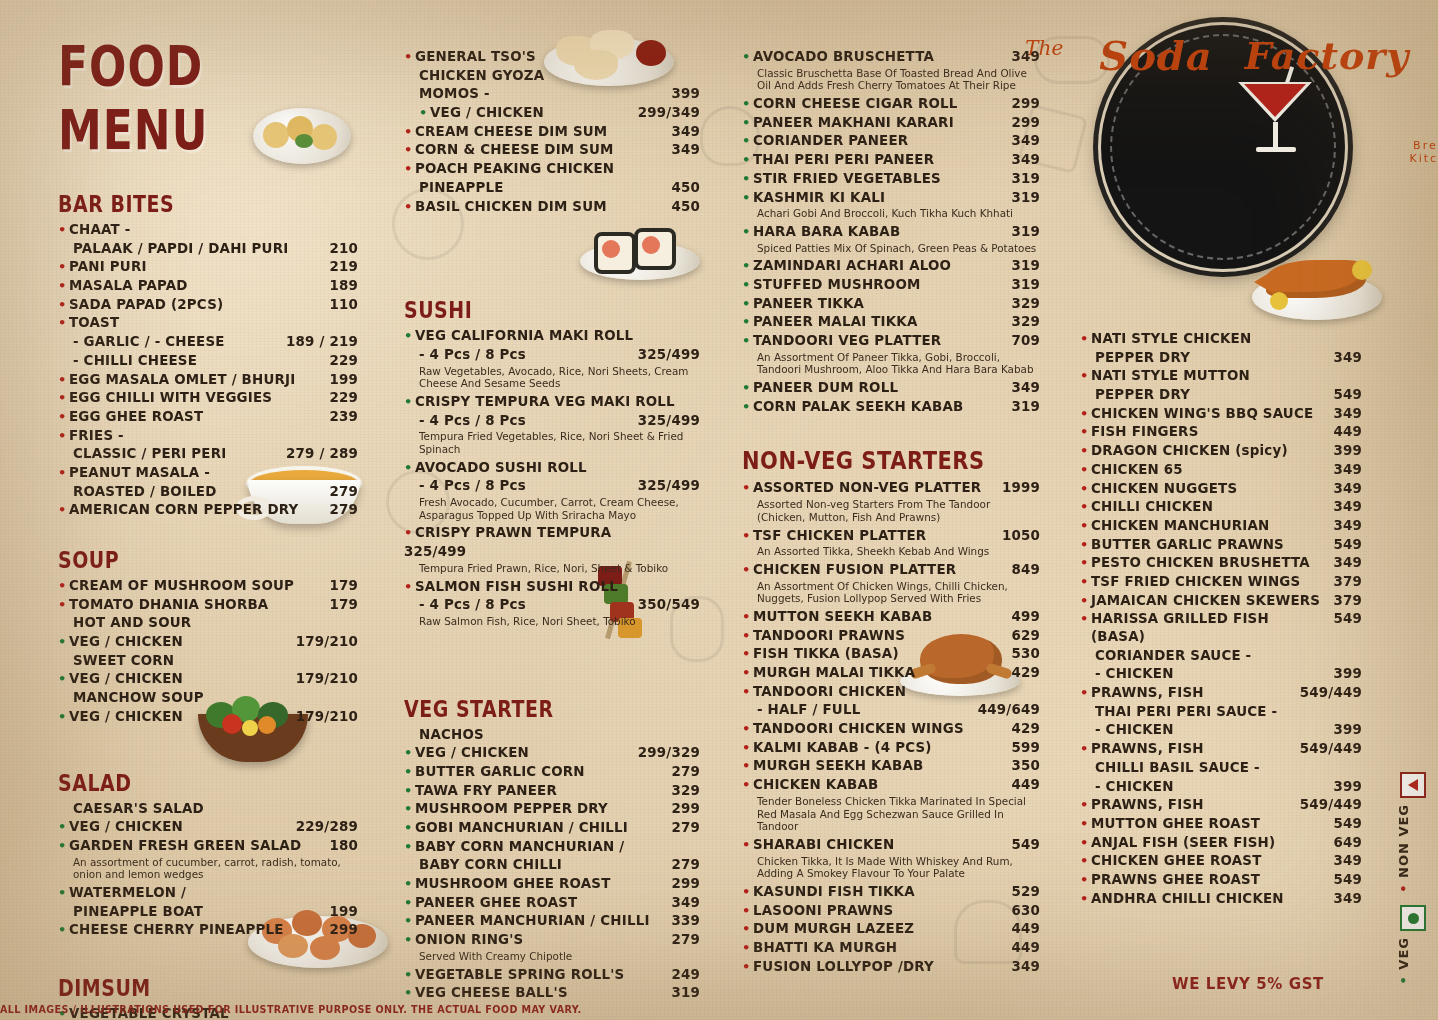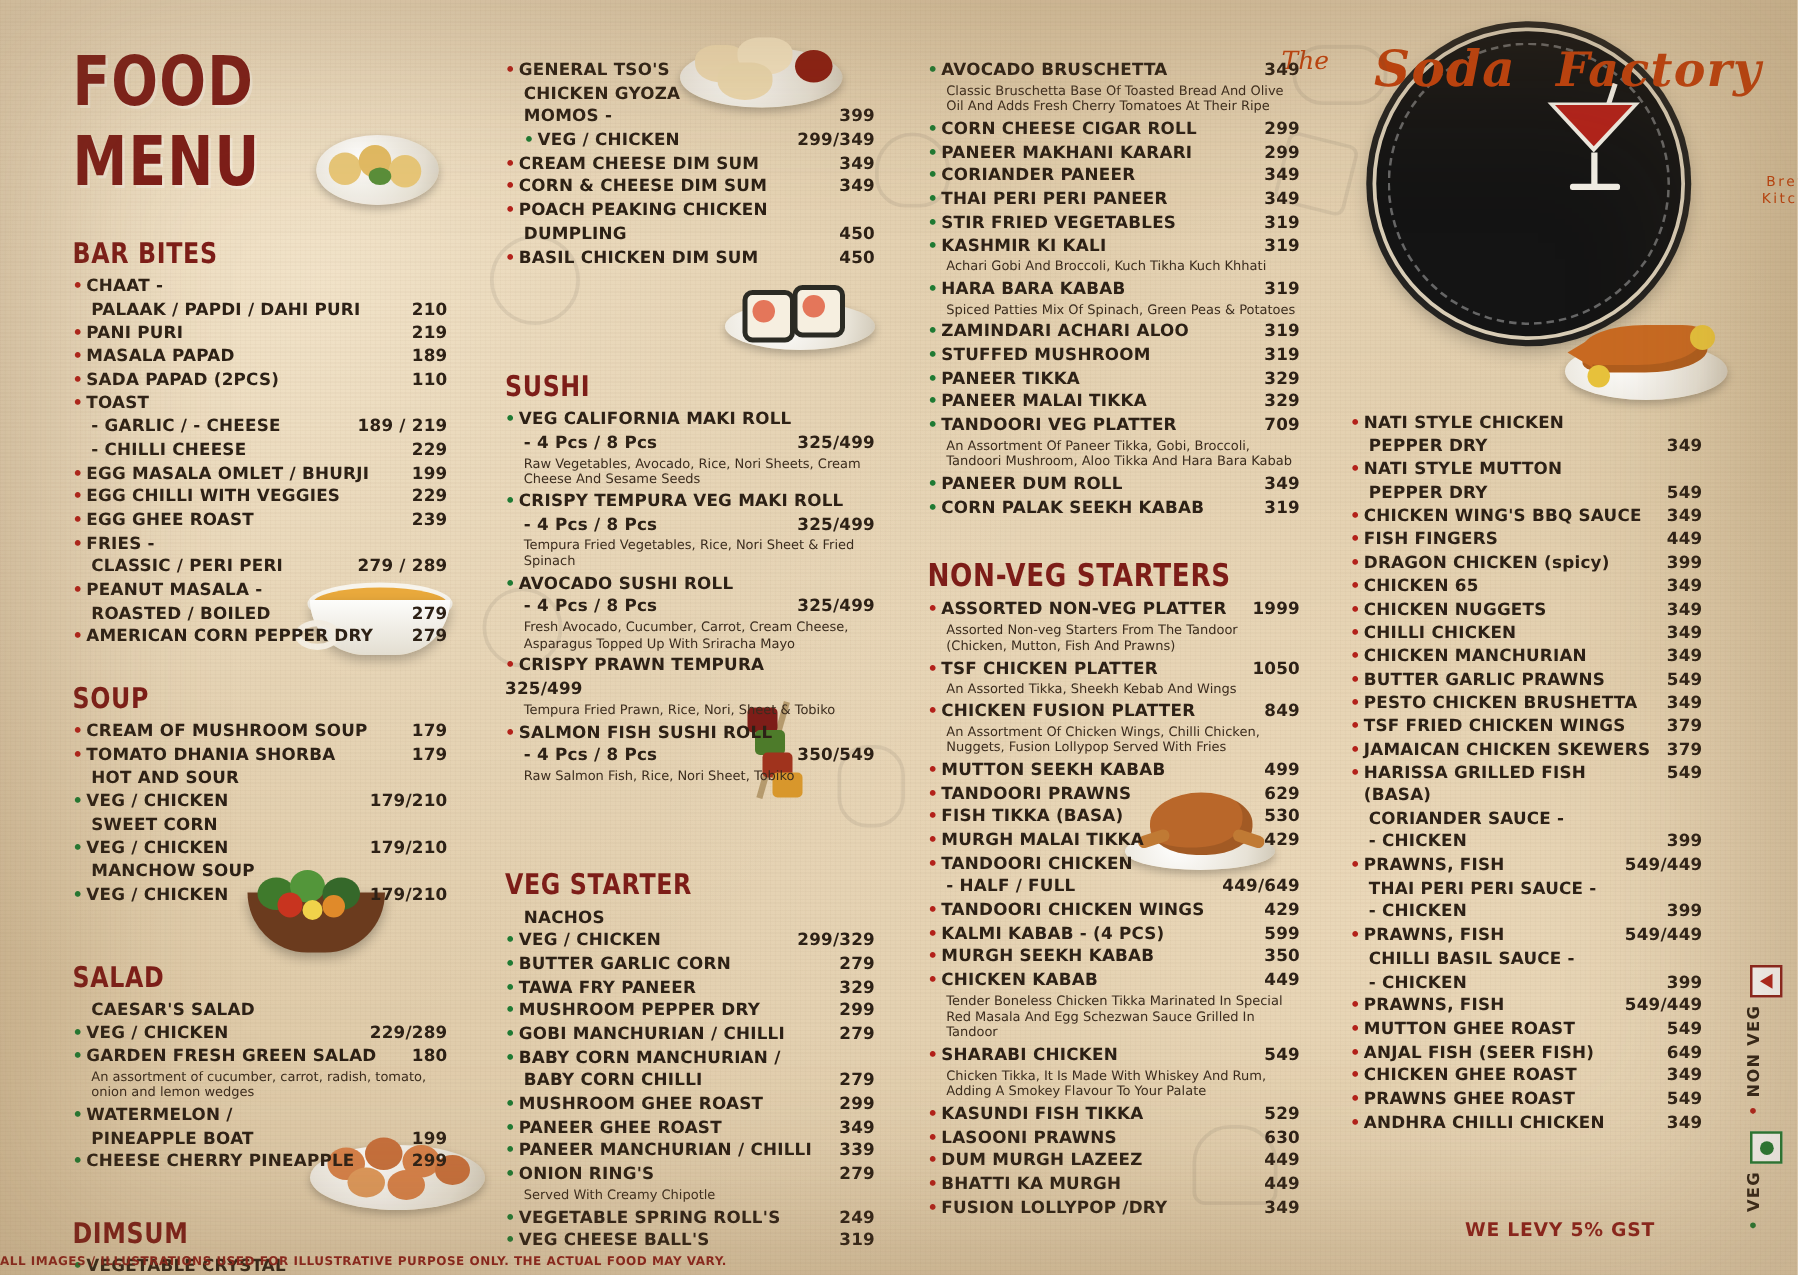--- a/index.html
+++ b/index.html
@@ -527,21 +527,21 @@
         </div>
       <div class="row">
           <div class="nm">
             <span class="bullet red">•</span>
             <span class="nmtext">POACH PEAKING CHICKEN</span>
           </div>
           <div class="pr"></div>
         </div>
       <div class="row">
           <div class="nm indent">
-            <span class="nmtext">DUMPLING</span>
+            <span class="nmtext">PINEAPPLE</span>
           </div>
           <div class="pr">450</div>
         </div>
       <div class="row">
           <div class="nm">
             <span class="bullet red">•</span>
             <span class="nmtext">BASIL CHICKEN DIM SUM</span>
           </div>
           <div class="pr">450</div>
         </div>

